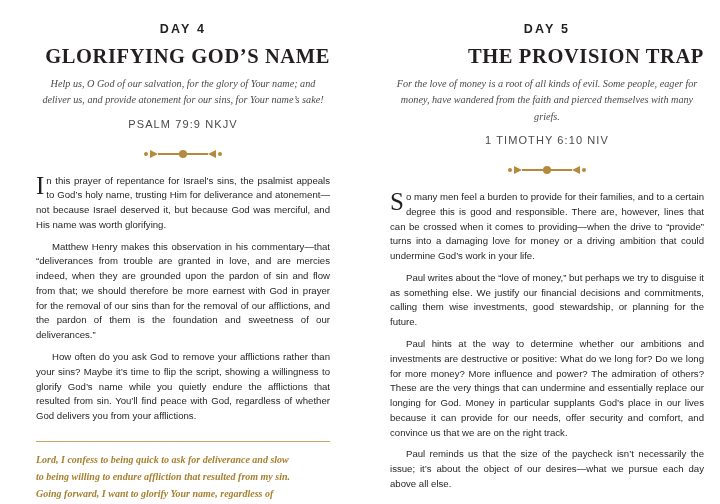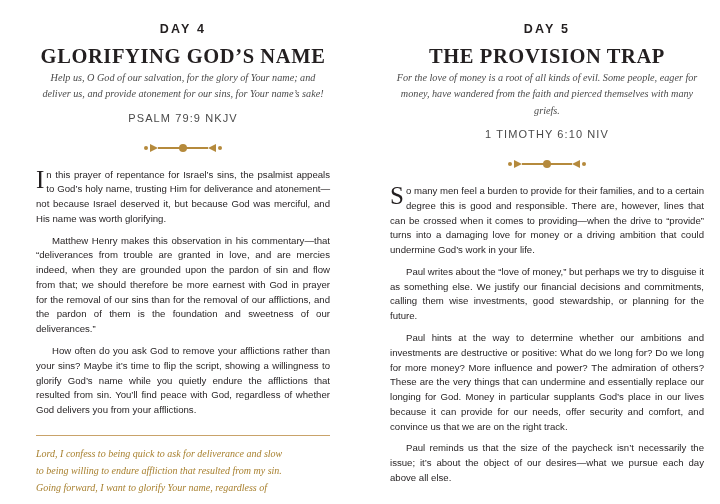--- a/index.html
+++ b/index.html
@@ -34,27 +34,27 @@
   .day-label {
     text-align: center;
     font-family: "Liberation Sans", sans-serif;
     font-size: 12.5px;
     font-weight: bold;
     letter-spacing: 2.2px;
     color: #231f20;
     margin-bottom: 9px;
   }
   .title {
-    text-align: center;
+    text-align: right;
     font-family: "Liberation Serif", serif;
     font-size: 20.5px;
     font-weight: bold;
     letter-spacing: 0.6px;
     color: #231f20;
-    margin-bottom: 2px;
+    margin-bottom: 8px;
     line-height: 1.1;
   }
   .verse {
     text-align: center;
     font-family: Liberation Serif, serif;
     font-style: italic;
     font-size: 10.2px;
     line-height: 1.62;
     color: #4a4a4a;
     margin: 0 4px 9px 4px;
@@ -113,21 +113,21 @@
     height: 0;
   }
   .prayer {
     font-family: "Liberation Serif", serif;
     font-style: italic;
     font-size: 10px;
     line-height: 1.72;
     color: #a8802f;
     text-align: center;
   }
-  .prayer .ln { display: block; }
+  .prayer .ln { display: block; font-weight: bold; }
   .prayer-left { text-align: left; }
 </style>
 </head>
 <body>
 
 <div class="spread">
 
   <div class="page page-left">
     <div class="day-label">DAY 4</div>
     <div class="title">GLORIFYING GOD’S NAME</div>

